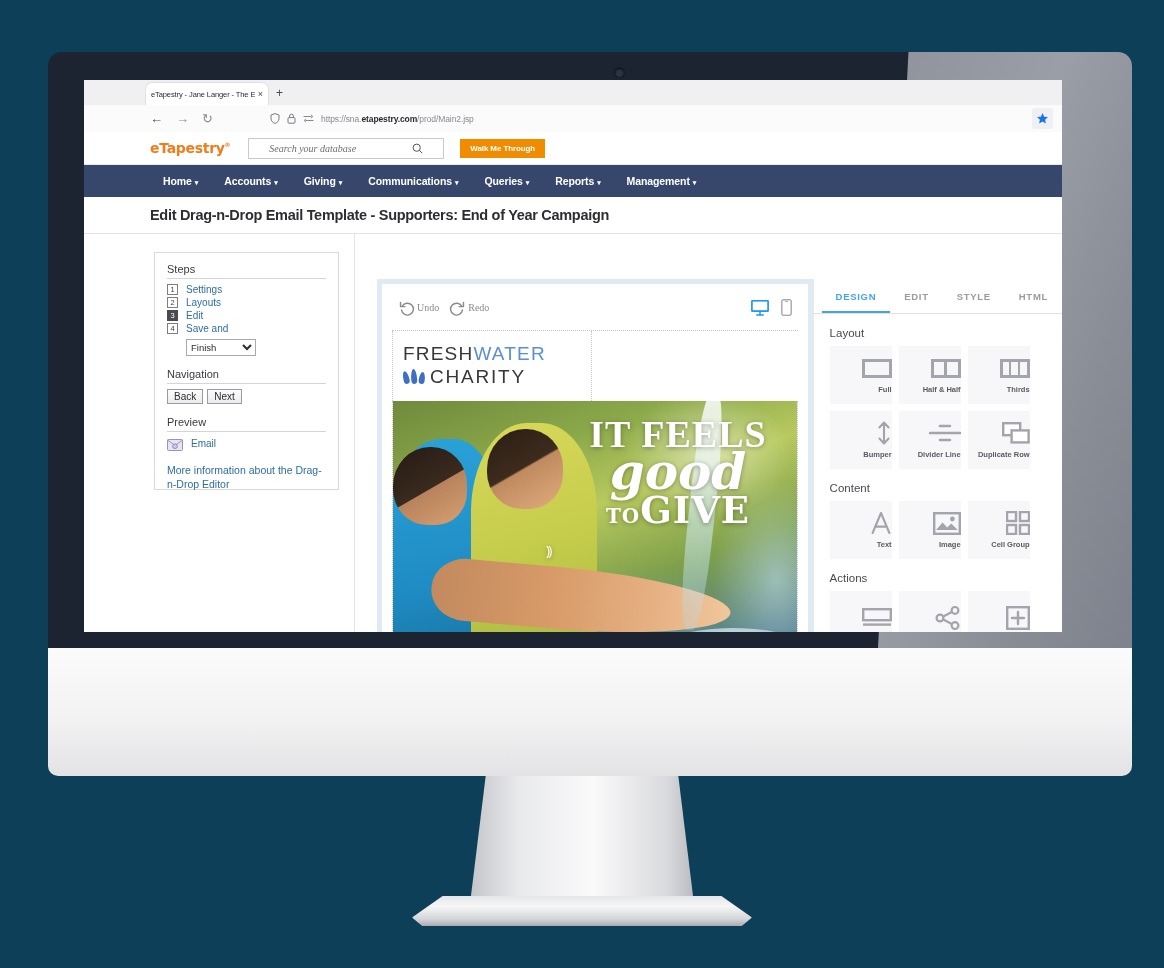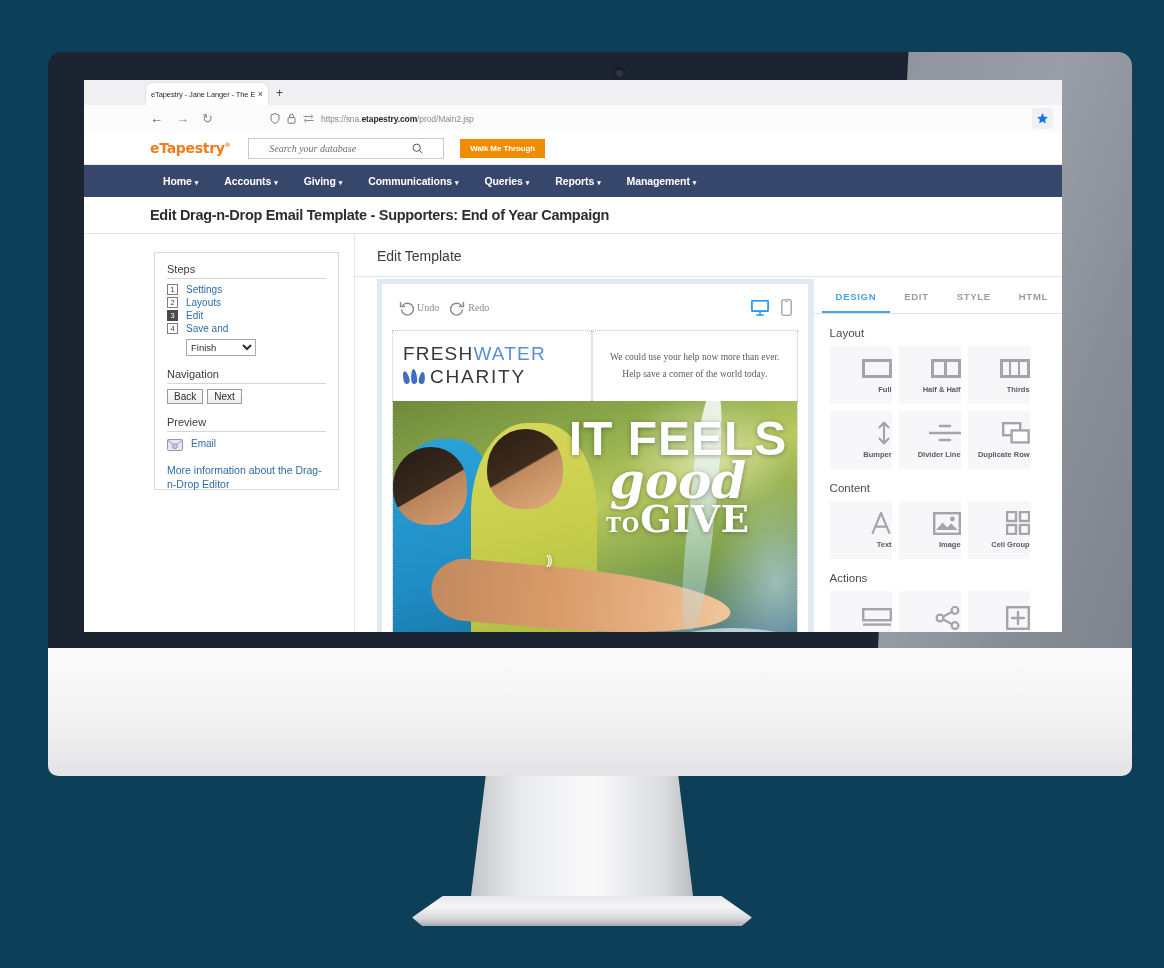--- a/index.html
+++ b/index.html
@@ -248,21 +248,21 @@
   .water-splash {
     position: absolute; left: 232px; bottom: -24px; width: 216px; height: 96px;
     background: radial-gradient(ellipse at 50% 30%, rgba(255,255,255,.85), rgba(180,220,245,.5) 55%, rgba(120,180,215,.15) 80%);
     border-radius: 50%;
   }
   .hero-overlay {
     position: absolute; left: 175px; top: 16px; width: 220px; text-align: center;
     color: #fff; text-shadow: 0 1px 5px rgba(0,0,0,.35);
   }
   .ov-l1 {
-    font-family: Liberation Sans, sans-serif; font-weight: 700; font-size: 48px;
+    font-family: Liberation Serif, serif; font-weight: 700; font-size: 38px;
     letter-spacing: 1px; line-height: .92;
   }
   .ov-l2 {
     font-family: "DejaVu Serif", serif; font-style: italic; font-weight: 700;
     font-size: 50px; line-height: .86; margin-top: -2px;
   }
   .ov-l3 { font-family: "DejaVu Serif", serif; font-weight: 700; font-size: 37px; letter-spacing: 1px; line-height: .95; }
   .ov-l3 small { font-size: 20px; }
   .burst { position: absolute; top: 96px; font-size: 13px; color: #fff; line-height: .8; letter-spacing: -2px; }
   .burst.left { left: -22px; }
@@ -409,21 +409,20 @@
                   </svg>
               </span>
               <span class="step-link">Email</span>
             </div>
 
             <div class="more-link">More information about the Drag-n-Drop Editor</div>
           </div>
         </div>
 
         <div class="editor-panel">
-          <div class="editor-title">Edit Template</div>
 
           <div class="editor-body">
 
             <div class="canvas-col">
               <div class="canvas-sheet">
 
                 <div class="canvas-toolbar">
                   <span class="undo-btn">
                     <svg width="17" height="17" viewBox="0 0 20 20">
                         <path d="M5 8.5A7 7 0 1 1 4.2 13" fill="none" stroke="#8a8a90" stroke-width="1.7" stroke-linecap="round"></path>
@@ -456,24 +455,20 @@
                     <div class="mail-cell logo-cell">
                       <div class="logo-l1"><span class="dark">FRESH</span><span class="blue">WATER</span></div>
                       <div class="logo-l2">
                         <span class="drops">
                             <i class="drop"></i>
                             <i class="drop d2"></i>
                             <i class="drop d3"></i>
                           </span>
                         <span class="logo-char">CHARITY</span>
                       </div>
-                    </div>
-                    <div class="mail-cell tag-cell">
-                      <div class="tag-line">We could use your help now more than ever.</div>
-                      <div class="tag-line">Help save a corner of the world today.</div>
                     </div>
                   </div>
 
                   <div class="hero-wrap">
                     <div class="hero-img">
                       <div class="hero-bg"></div>
                       <div class="kid1">
                           <div class="kid1-head"></div>
                         </div>
                       <div class="kid2">

